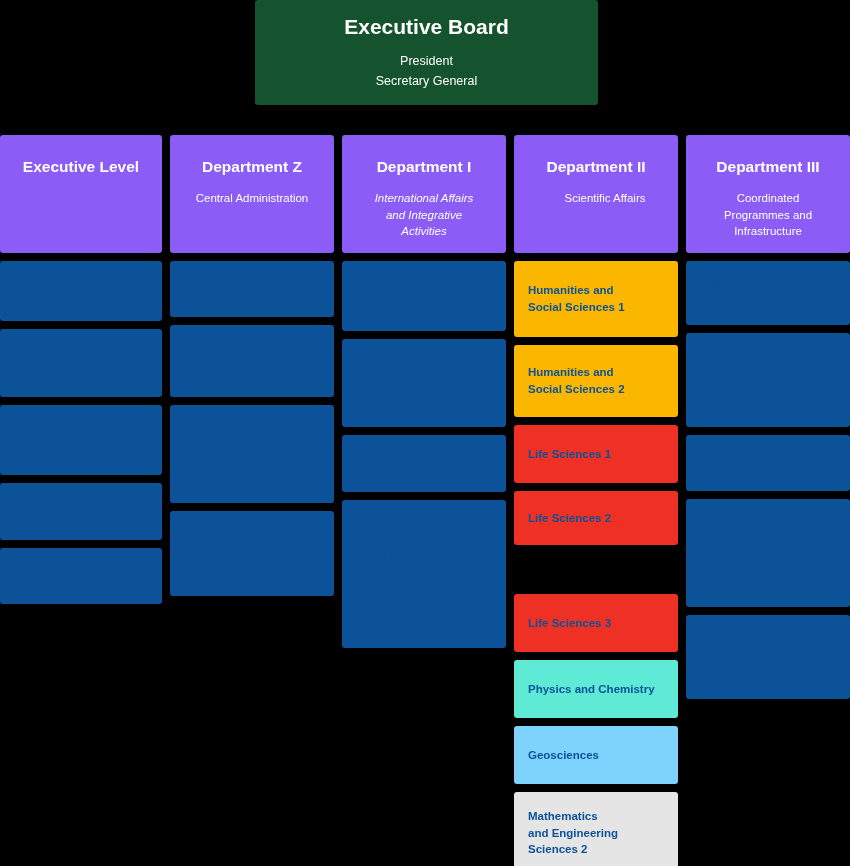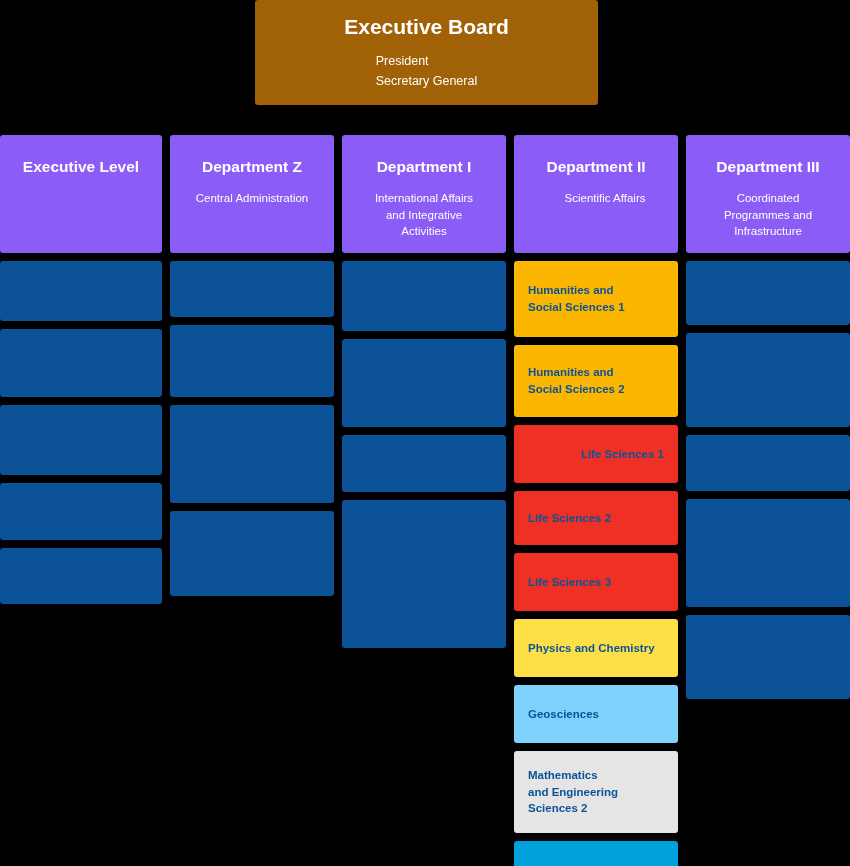--- a/index.html
+++ b/index.html
@@ -18,41 +18,41 @@
     background: #000000;
   }
 
   
   .board-card {
     position: absolute;
     left: 255px;
     top: 0px;
     width: 343px;
     height: 105px;
-    background: #a16207;
+    background: #14532d;
     border-radius: 3px;
     display: flex;
     flex-direction: column;
     align-items: center;
     justify-content: center;
     padding: 6px 10px;
   }
   .board-title {
     color: #ffffff;
     font-size: 21px;
     font-weight: bold;
     line-height: 1.25;
     text-align: center;
     margin-bottom: 12px;
   }
   .board-role {
     color: #ffffff;
     font-size: 12.5px;
     line-height: 1.55;
-    text-align: left;
+    text-align: center;
     font-weight: normal;
   }
 
   
   .columns {
     position: absolute;
     left: 0px;
     top: 135px;
     width: 850px;
     display: flex;
@@ -176,21 +176,21 @@
       <div class="unit" style="height: 85px; background: rgb(11, 82, 153);">
         <div class="unit-label">Information
 Technology and
 Infrastructure</div>
       </div>
     </div>
 
     <div class="column col-2">
       <div class="col-head">
         <div class="col-head-title">Department I</div>
-        <div class="col-head-sub" style="white-space: pre-line;">International Affairs
+        <div class="col-head-sub" style="white-space: pre-line; font-style: italic;">International Affairs
 and Integrative
 Activities</div>
       </div>
       <div class="unit" style="height: 70px; background: rgb(11, 82, 153);">
         <div class="unit-label">Information
 Management</div>
       </div>
       <div class="unit" style="height: 88px; background: rgb(11, 82, 153);">
         <div class="unit-label">Quality and
 Programme
@@ -214,30 +214,30 @@
         <div class="col-head-sub" style="white-space: pre-line; margin-left: 18px;">Scientific Affairs</div>
       </div>
       <div class="unit tinted" style="height: 76px; background: rgb(251, 183, 0);">
         <div class="unit-label">Humanities and
 Social Sciences 1</div>
       </div>
       <div class="unit tinted" style="height: 72px; background: rgb(251, 183, 0);">
         <div class="unit-label">Humanities and
 Social Sciences 2</div>
       </div>
-      <div class="unit tinted" style="height: 58px; background: rgb(238, 49, 36); justify-content: flex-end;">
+      <div class="unit tinted" style="height: 58px; background: rgb(238, 49, 36);">
         <div class="unit-label">Life Sciences 1</div>
       </div>
       <div class="unit tinted" style="height: 54px; background: rgb(238, 49, 36);">
         <div class="unit-label">Life Sciences 2</div>
       </div>
-      <div class="unit tinted" style="height: 58px; background: rgb(238, 49, 36);">
+      <div class="unit tinted" style="height: 58px; background: rgb(238, 49, 36); margin-top: 41px;">
         <div class="unit-label">Life Sciences 3</div>
       </div>
-      <div class="unit tinted" style="height: 58px; background: #fde047;">
+      <div class="unit tinted" style="height: 58px; background: #5eead4;">
         <div class="unit-label">Physics and Chemistry</div>
       </div>
       <div class="unit tinted" style="height: 58px; background: #7dd3fc;">
         <div class="unit-label">Geosciences</div>
       </div>
       <div class="unit tinted" style="height: 82px; background: #e5e5e5;">
         <div class="unit-label">Mathematics
 and Engineering
 Sciences 2</div>
       </div>

